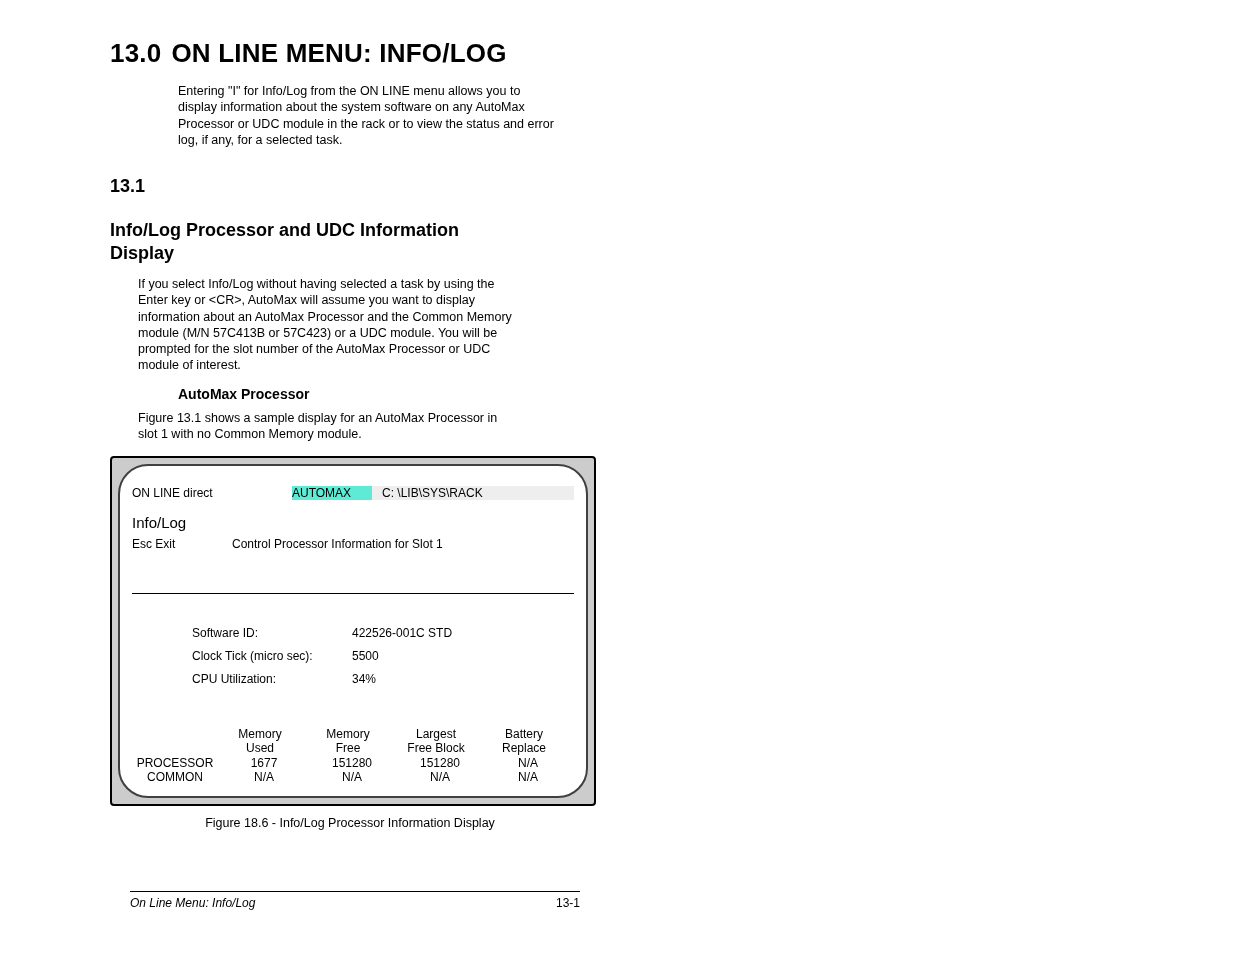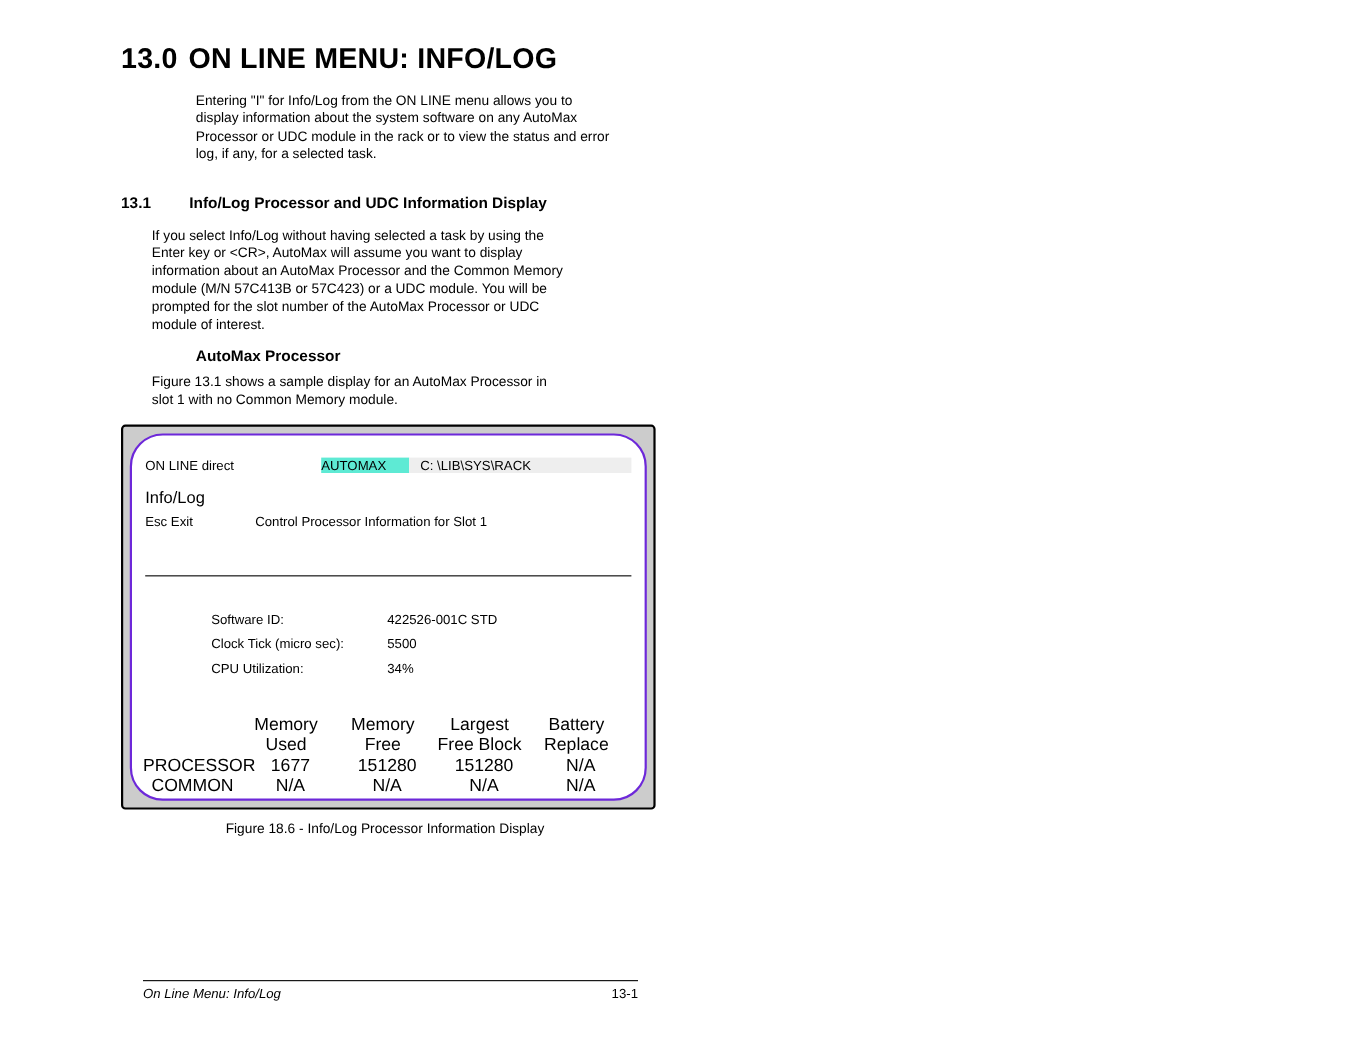--- a/index.html
+++ b/index.html
@@ -34,24 +34,25 @@
   }
   .intro {
     margin-left: 68px;
     font-size: 12.5px;
     line-height: 1.3;
     width: 380px;
   }
   .h2 {
     display: flex;
     gap: 22px;
-    font-size: 14px;
+    font-size: 18px;
     font-weight: bold;
     margin-top: 28px;
     margin-bottom: 12px;
+    flex-direction: column;
   }
   .h2 .num { width: 40px; }
   .h2 .title { width: 360px; line-height: 1.25; }
   .sec-body {
     margin-left: 28px;
     font-size: 12.5px;
     line-height: 1.3;
     width: 380px;
   }
   .h3 {
@@ -77,21 +78,21 @@
     background: #cccccc;
     border: 2px solid #000;
     border-radius: 4px;
     box-sizing: border-box;
     padding: 6px;
   }
   .screen-inner {
     width: 100%;
     height: 100%;
     background: #ffffff;
-    border: 2px solid #6d28d9;
+    border: 2px solid #404040;
     border-radius: 30px;
     box-sizing: border-box;
     padding: 18px 12px 12px 12px;
     font-size: 12px;
     position: relative;
     overflow: hidden;
   }
   .scr-topbar {
     display: flex;
     font-size: 12px;
@@ -114,24 +115,24 @@
   }
   .infolist {
     margin-left: 60px;
     font-size: 12px;
     line-height: 1.9;
   }
   .infolist .row { display:flex; }
   .infolist .lab { width: 160px; }
   .table {
     position: absolute;
-    bottom: 2px;
+    bottom: 12px;
     left: 6px;
     right: 6px;
-    font-size: 16px;
+    font-size: 12px;
   }
   .table .thead { display:flex; text-align:center; }
   .table .thead div { width: 88px; line-height: 1.15;}
   .table .thead div:first-child { width: 90px; }
   .table .trow { display:flex; text-align:center; }
   .table .trow div { width: 88px; }
   .table .trow div:first-child { width: 90px; text-align:center; padding-left:4px;}
 
   
   .footer {

